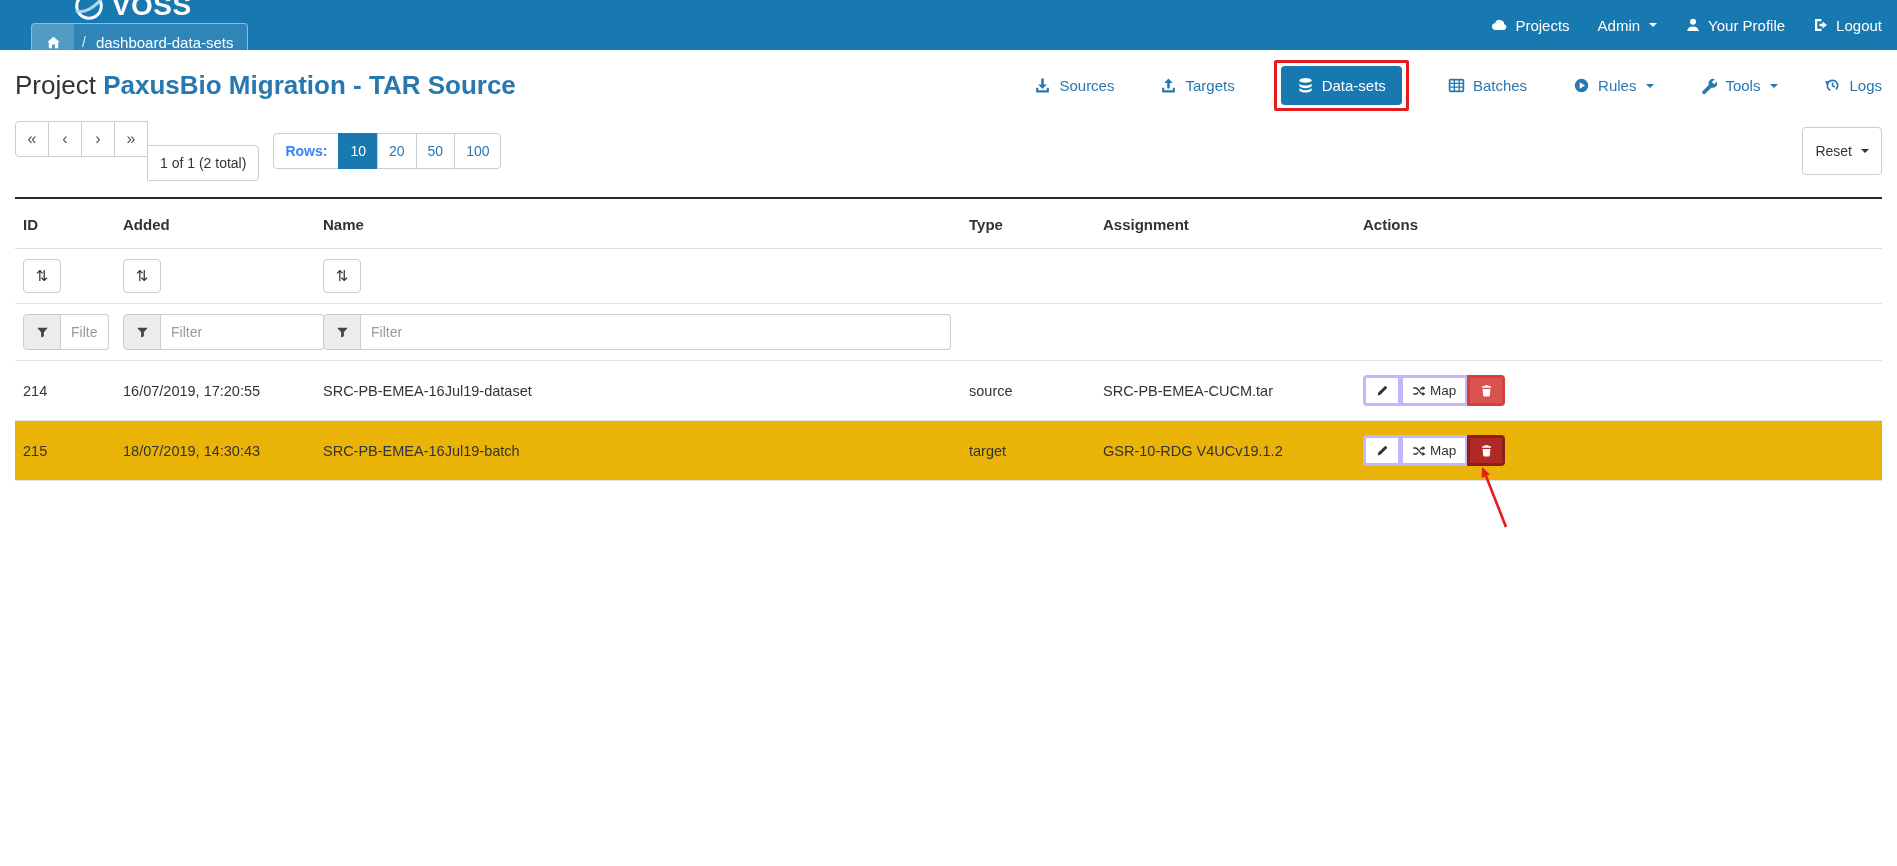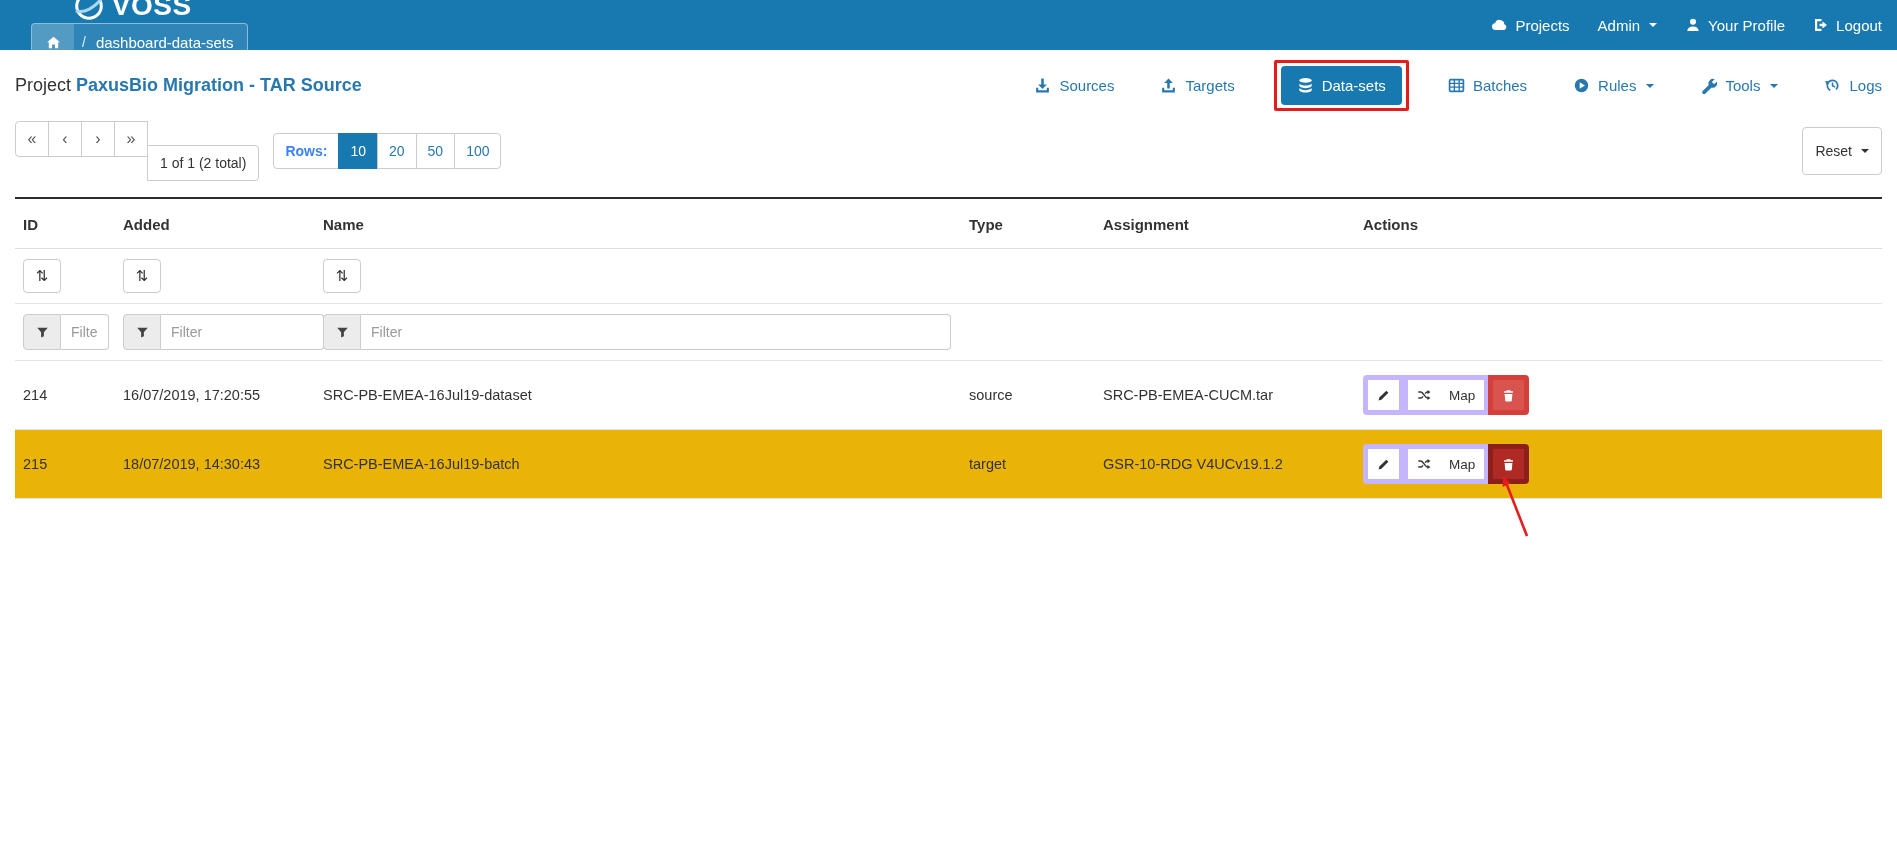--- a/index.html
+++ b/index.html
@@ -36,21 +36,21 @@
   .nav-item { display:flex; align-items:center; gap:7px; color:#fff; font-size:15px; }
   .caret { display:inline-block; width:0; height:0; margin-left:2px;
     border-left:4px solid transparent; border-right:4px solid transparent;
     border-top:4px solid currentColor; }
 
   
   .header-row {
     display:flex; align-items:center; justify-content:space-between;
     padding:16px 15px 12px;
   }
-  .page-title { font-size:18px; color:#333; }
+  .page-title { font-size:26px; color:#333; }
   .page-title b { color:#2878b0; font-weight:700; }
   .header-nav { display:flex; align-items:center; gap:46px; color:#2878b0; font-size:15px; }
   .hnav-item { display:flex; align-items:center; gap:8px; color:#2878b0; }
   .datasets-wrap { position:relative; }
   .hnav-item.active {
     background:#1878b0; color:#fff; padding:11px 16px; border-radius:4px;
   }
   .annot-rect {
     position:absolute; left:-7px; right:-7px; top:-6px; bottom:-6px;
     border:3px solid #e51c1c; border-radius:2px; pointer-events:none;
@@ -108,23 +108,23 @@
     border-radius:0 4px 4px 0; padding:0 10px; font-size:14px; color:#555;
     font-family:"Liberation Sans", sans-serif;
   }
   .filter-input::placeholder { color:#9a9a9a; opacity:1; }
   .fi-narrow { width:48px; }
   .fi-mid { width:163px; }
   .fi-wide { width:590px; }
 
   .act-group { display:inline-flex; }
   .act-btn {
-    height:40px; min-width:38px; padding:0 9px; margin-left:-1px;
-    display:inline-flex; align-items:center; justify-content:center; gap:18px;
-    background:#fff; border:5px solid #c4b5fd; color:#333; font-size:13.5px;
+    height:31px; min-width:38px; padding:0 9px; margin-left:-1px;
+    display:inline-flex; align-items:center; justify-content:center; gap:4px;
+    background:#fff; border:3px solid #c4b5fd; color:#333; font-size:13.5px;
   }
   .act-group > :first-child { border-radius:4px 0 0 4px; margin-left:0; }
   .act-group > :last-child { border-radius:0 4px 4px 0; }
   .act-danger { background:#d9534f; border-color:#d43f3a; color:#fff; }
   .act-danger.pressed { background:#b02a25; border-color:#8d1f1b; }
 
   .trash-wrap { position:relative; display:inline-block; }
   .annot-arrow { position:absolute; left:4px; top:30px; width:50px; height:70px;
     overflow:visible; pointer-events:none; z-index:5; }
 </style>

